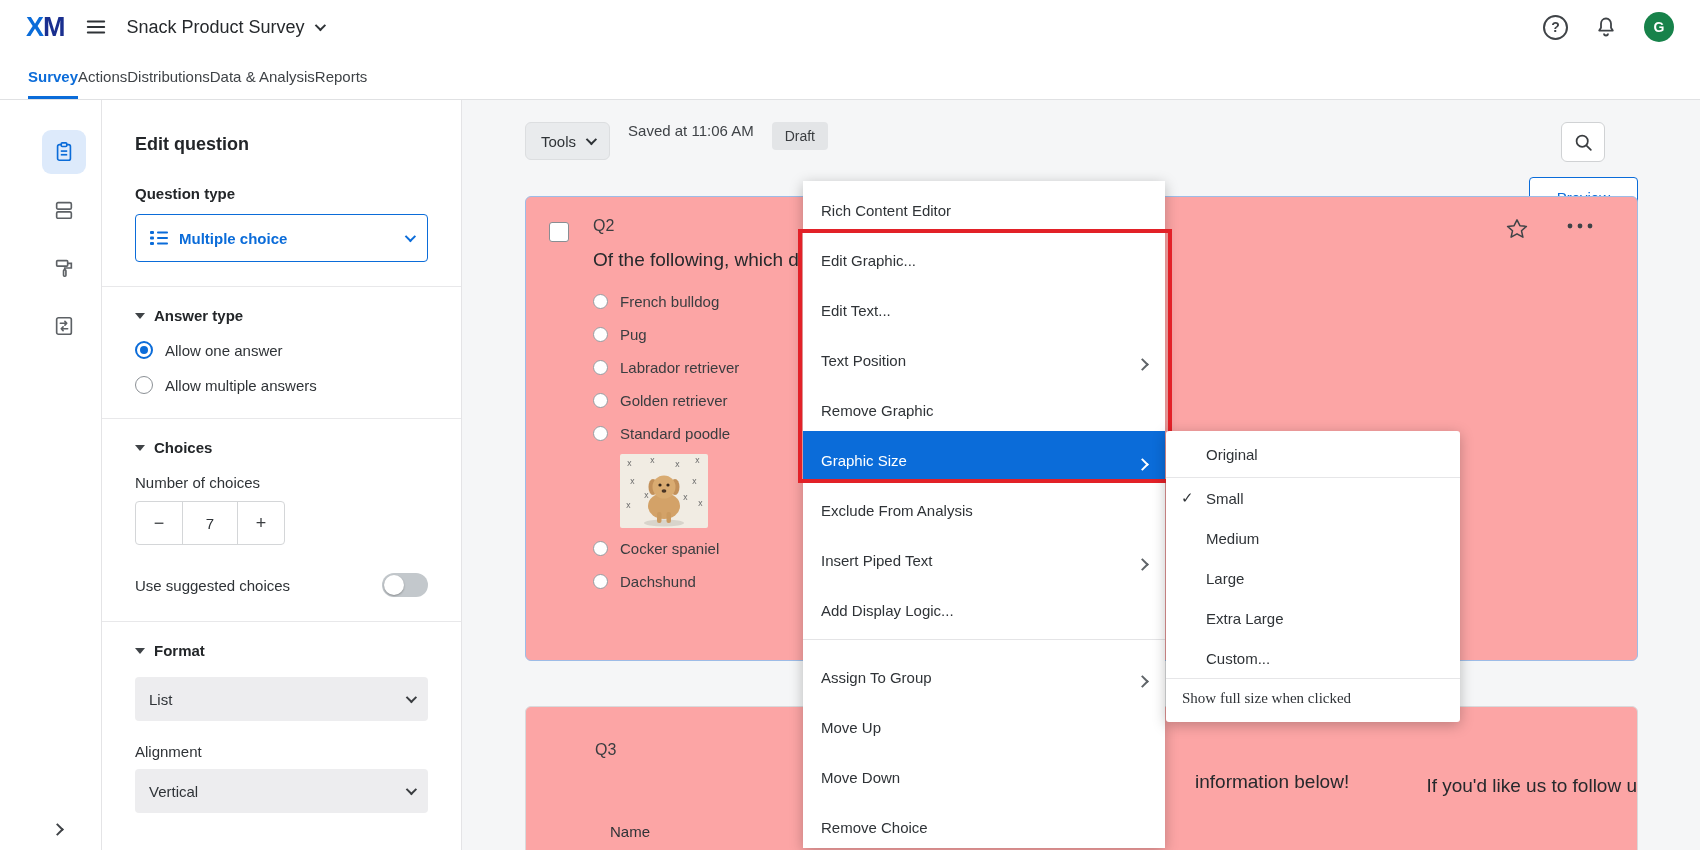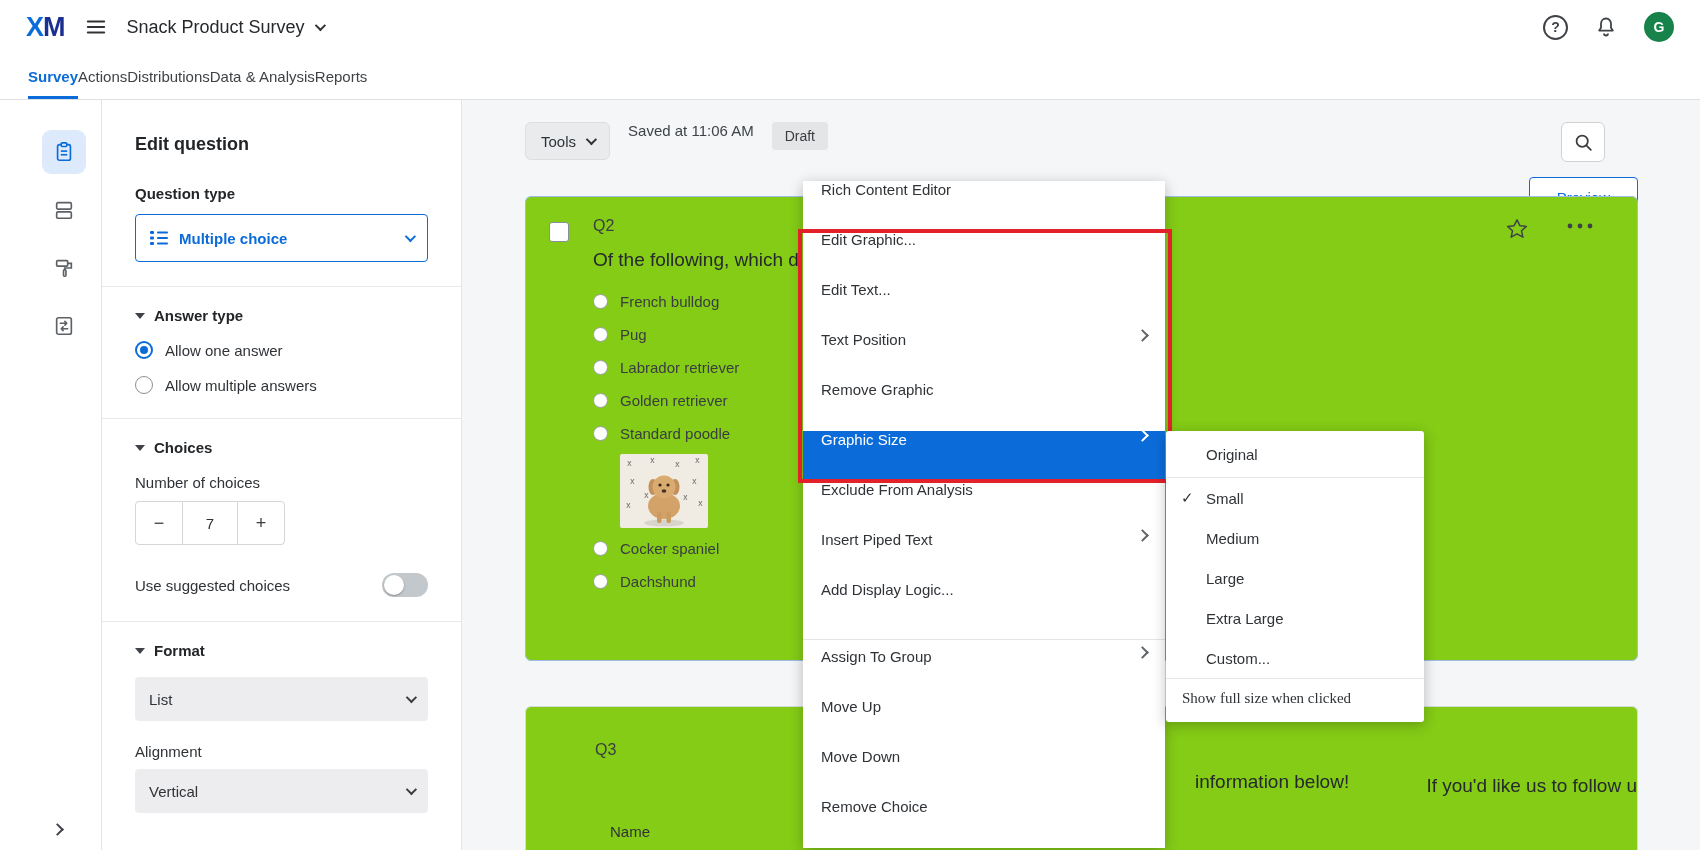--- a/index.html
+++ b/index.html
@@ -57,47 +57,47 @@
   
   .canvas { flex:1; background:#f5f6f7; padding:22px 62px 0 63px; position:relative; }
   .toolbar { display:flex; align-items:flex-start; gap:18px; height:40px; }
   .tools-btn { height:38px; background:#e9ebed; border:1px solid #dcdee0; border-radius:6px; display:flex; align-items:center; gap:10px; padding:0 15px; font-size:15px; color:#2f3337; cursor:pointer; }
   .saved-text { font-size:15px; color:#3f4347; }
   .draft-badge { background:#e3e5e7; border-radius:4px; padding:6px 13px; font-size:14px; color:#3a3d40; }
   .toolbar-right { margin-left:auto; display:flex; align-items:center; gap:15px;flex-direction:column; }
   .search-btn { width:44px; height:40px; background:#fff; border:1px solid #d0d2d4; border-radius:6px; display:flex; align-items:center; justify-content:center; cursor:pointer; }
   .preview-btn { height:40px; padding:0 27px; background:#fff; border:1px solid #0b6cd9; color:#0b6cd9; border-radius:4px; font-size:15px; display:flex; align-items:center; cursor:pointer; }
   .publish-btn { height:40px; padding:0 24px; background:#0b6cd9; border:5px solid #14532d; color:#fff; border-radius:4px; font-size:15px; display:flex; align-items:center; cursor:pointer; }
-  .card { background:#84cc16; border-radius:6px; position:relative; }
+  .card { background:#fca5a5; border-radius:6px; position:relative; }
   .q2card { margin-top:34px; border:1px solid #9dbce7; height:465px; padding:20px 0 0 23px; }
   .cardrow { display:flex; gap:24px; align-items:flex-start; }
   .checkbox { width:20px; height:20px; border:1px solid #898e93; border-radius:3px; background:#fff; margin-top:5px; cursor:pointer; flex:0 0 20px; }
   .qid { font-size:16px; color:#3a3d40; margin-bottom:14px; }
   .qtext { font-size:19px; color:#26292c; margin-bottom:22px; cursor:text;text-align:right; }
   .opt { display:flex; align-items:center; gap:12px; margin-bottom:16px; }
   .radio-sm { width:15px; height:15px; border-radius:50%; border:1.5px solid #979da2; background:#fff; flex:0 0 15px; cursor:pointer; }
   .optlabel { font-size:15px; color:#3a3d40; cursor:text; }
   .dogimg { width:88px; height:74px; margin:-4px 0 12px 27px; border-radius:2px; overflow:hidden; cursor:pointer; }
   .star-btn { position:absolute; top:20px; right:108px; cursor:pointer; }
   .dots-btn { position:absolute; top:26px; right:44px; cursor:pointer; }
   .q3card { margin-top:45px; border:1px solid #d9dadc; height:300px; padding:34px 0 0 69px; }
   .q3card .qid { margin-bottom:16px; }
   .q3-right-frag { position:absolute; left:669px; top:64px; font-size:19px; color:#26292c; }
   .q3-name { font-size:15px; color:#2f3337; margin-top:26px; margin-left:15px; }
   
   .menu { position:absolute; left:803px; top:181px; width:362px; background:#fff; box-shadow:0 3px 14px rgba(0,0,0,.25); border-radius:3px; z-index:20; }
-  .mi { height:50px; display:flex; align-items:flex-start; padding:0 18px; font-size:15px; color:#2f3337; cursor:pointer; position:relative; background:#fff; }
+  .mi { height:50px; display:flex; align-items:flex-end; padding:12px 18px; font-size:15px; color:#2f3337; cursor:pointer; position:relative; background:#fff; }
   .mi .chev-sub { width:9px; height:9px; border-right:2px solid #5f6468; border-top:2px solid #5f6468; transform:rotate(45deg); margin-left:auto; }
   .mi.selected { background:#0b6cd9; color:#fff; }
   .mi.selected .chev-sub { border-color:#fff; }
   .menu-group { position:relative; }
   .red-outline { position:absolute; left:-5px; right:-7px; top:-2px; bottom:-2px; border:4px solid #e22128; z-index:30; pointer-events:none; }
   .menu-divider { height:1px; background:#e4e4e6; margin:8px 0; }
   
-  .submenu { position:absolute; left:1166px; top:431px; width:258px; background:#fff; box-shadow:0 3px 14px rgba(0,0,0,.25); border-radius:3px; z-index:21; padding-bottom:2px; }
+  .submenu { position:absolute; left:1166px; top:431px; width:294px; background:#fff; box-shadow:0 3px 14px rgba(0,0,0,.25); border-radius:3px; z-index:21; padding-bottom:2px; }
   .smi { height:40px; display:flex; align-items:center; padding-left:40px; font-size:15px; color:#2f3337; cursor:pointer; position:relative; }
   .smi.first { height:46px; }
   .smi .check { position:absolute; left:15px; font-size:15px; color:#2f3337; }
   .sm-divider { height:1px; background:#e6e6e8; }
   .smi.footer { height:auto; display:block; padding:9px 16px 11px; line-height:21px;font-family:Liberation Serif, serif; }
   svg { display:block; }
 </style>
 </head>
 <body>
 

